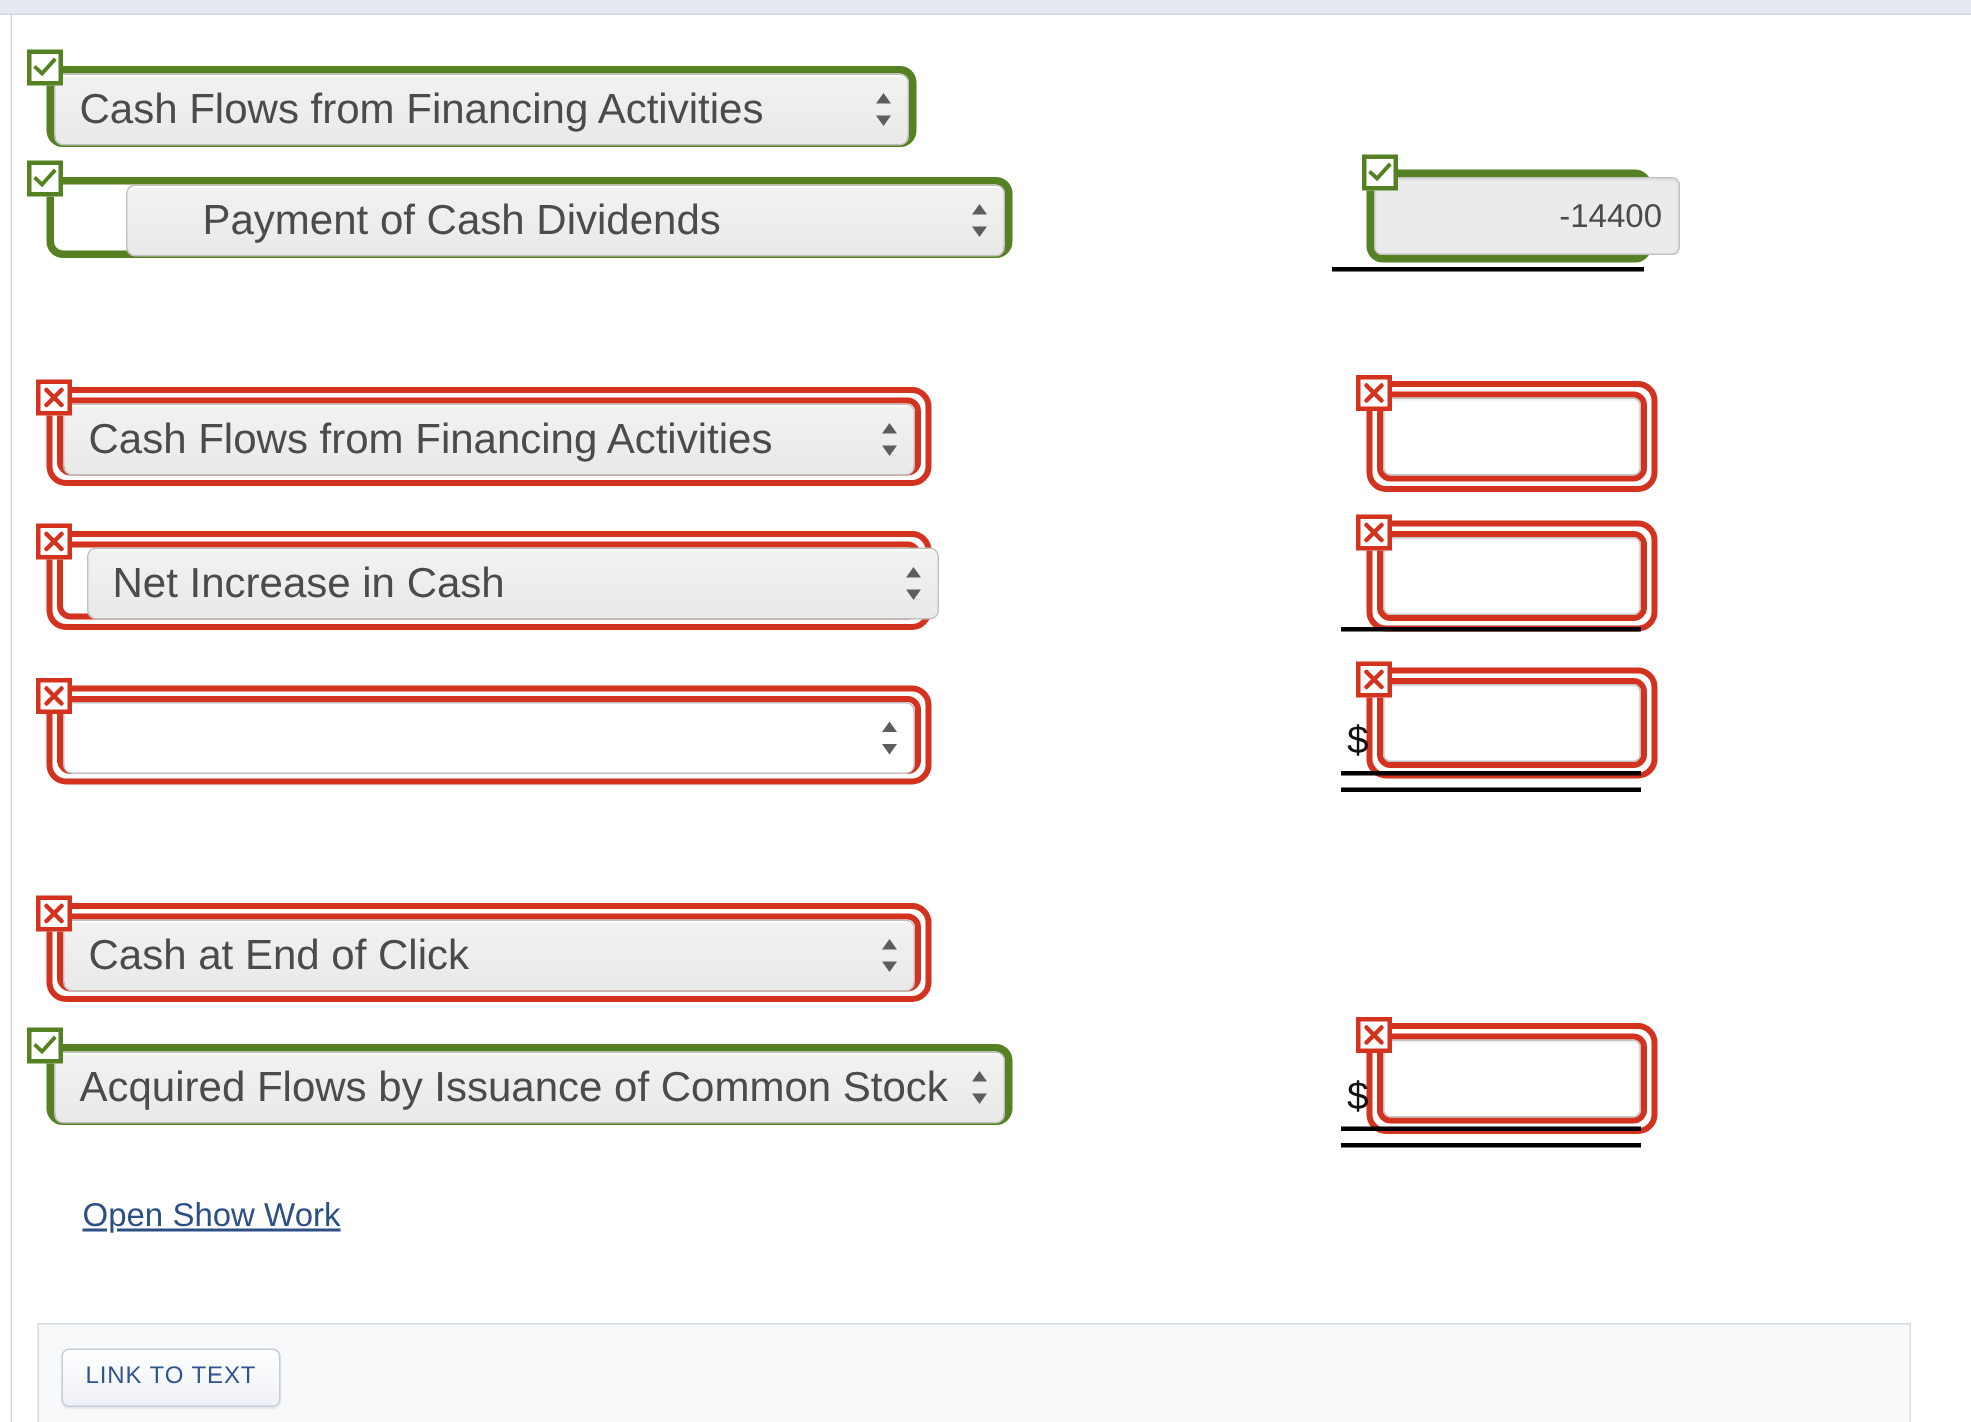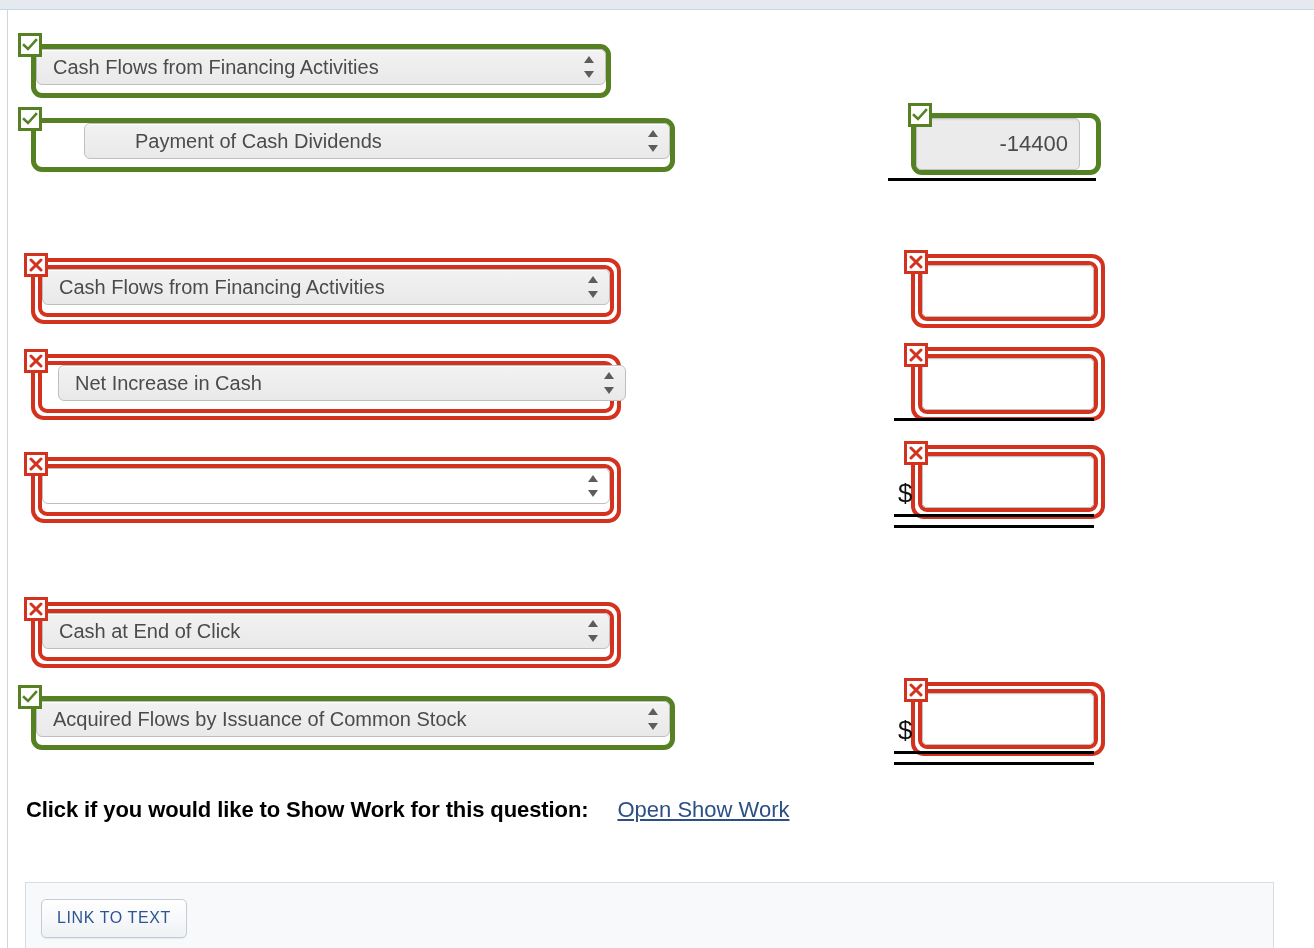--- a/index.html
+++ b/index.html
@@ -35,28 +35,28 @@
     position: absolute;
     left: 0; top: 10px;
     width: 1314px; height: 938px;
   }
 
   
   .sel-wrap { position: absolute; }
   .sel {
     position: relative;
     box-sizing: border-box;
-    height: 36px;
+    height: 48px;
     border: 1px solid #bfbfbf;
     border-radius: 6px;
     background: linear-gradient(#f2f2f2, #e9e9e9);
     display: flex;
     align-items: center;
     padding-left: 16px;
-    font-size: 20px;
+    font-size: 28px;
     color: #4b4b4b;
     box-shadow: inset 0 1px 0 #ffffff;
     white-space: nowrap;
     overflow: hidden;
   }
   .sel.empty { background: #ffffff; }
   .sel .arrows {
     position: absolute;
     right: 11px; top: 50%;
     transform: translateY(-50%);
@@ -233,21 +233,21 @@
             <i class="down"></i>
           </span>
         </div>
       </div>
       <div class="badge ok" style="left: 18px; top: 97px;">
         <svg width="16" height="16" viewBox="0 0 16 16" aria-hidden="true">
           <path d="M2 8.2 L6 12 L14 3.2" fill="none" stroke="#558123" stroke-width="2.6" stroke-linecap="square" stroke-linejoin="miter"></path>
         </svg>
       </div>
       <div class="ring-green" style="left: 911px; top: 103px; width: 190px; height: 62px;"></div>
-      <div class="inp" style="position: absolute; left: 916px; top: 108px; width: 164px;">
+      <div class="inp" style="position: absolute; left: 916px; top: 108px; width: 204px;">
         <span>-14400</span>
       </div>
       <div class="rule-single" style="left: 888px; top: 168px; width: 208px;"></div>
       <div class="badge ok" style="left: 908px; top: 93px;">
         <svg width="16" height="16" viewBox="0 0 16 16" aria-hidden="true">
           <path d="M2 8.2 L6 12 L14 3.2" fill="none" stroke="#558123" stroke-width="2.6" stroke-linecap="square" stroke-linejoin="miter"></path>
         </svg>
       </div>
       <div class="ring-red-outer" style="left: 31px; top: 248px; width: 590px; height: 66px;"></div>
       <div class="ring-red-inner" style="left: 38px; top: 255px; width: 576px; height: 52px;"></div>
@@ -369,20 +369,19 @@
       <div class="dollar" style="left: 898px; top: 705px;">$</div>
       <div class="rule-double" style="left: 894px; top: 741px; width: 200px;"></div>
       <div class="badge bad" style="left: 904px; top: 668px;">
         <svg width="14" height="14" viewBox="0 0 14 14" aria-hidden="true">
           <path d="M2 2 L12 12 M12 2 L2 12" fill="none" stroke="#d3321e" stroke-width="3" stroke-linecap="round"></path>
         </svg>
       </div>
     </div>
 
   <div id="showwork-row">
-    <span id="showwork-label">Click if you would like to Show Work for this question:</span>
     <a id="showwork-link">Open Show Work</a>
   </div>
 
   <div id="bottom-panel">
     <button id="link-to-text-btn">LINK TO TEXT</button>
   </div>
 </div>
 
 </body></html>

